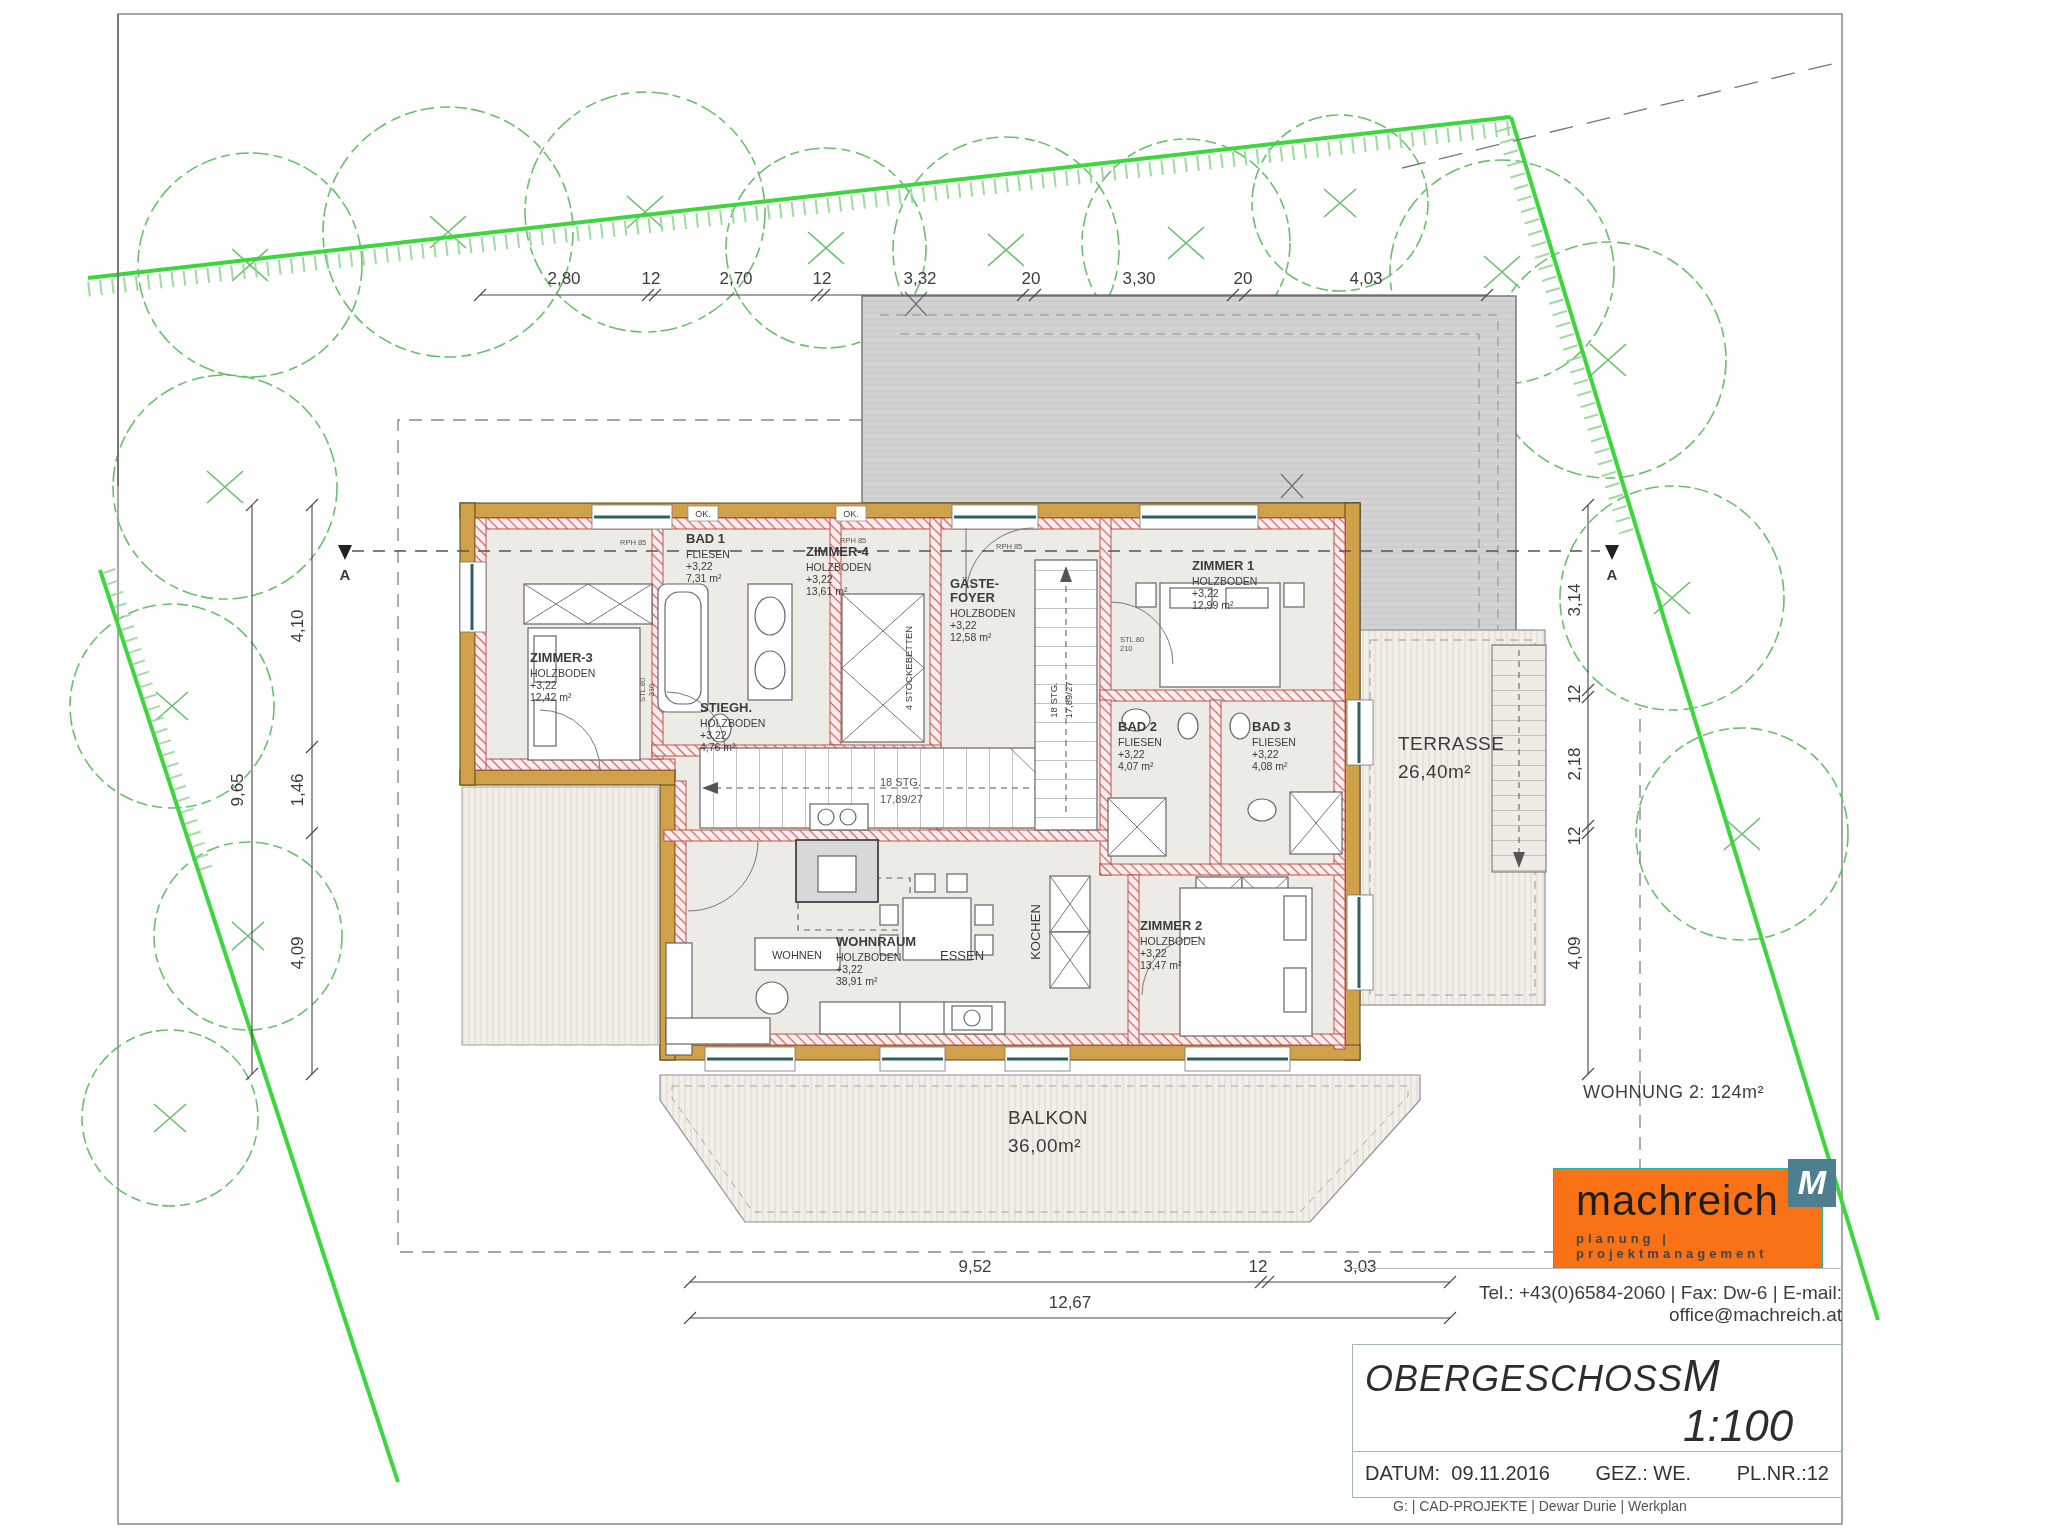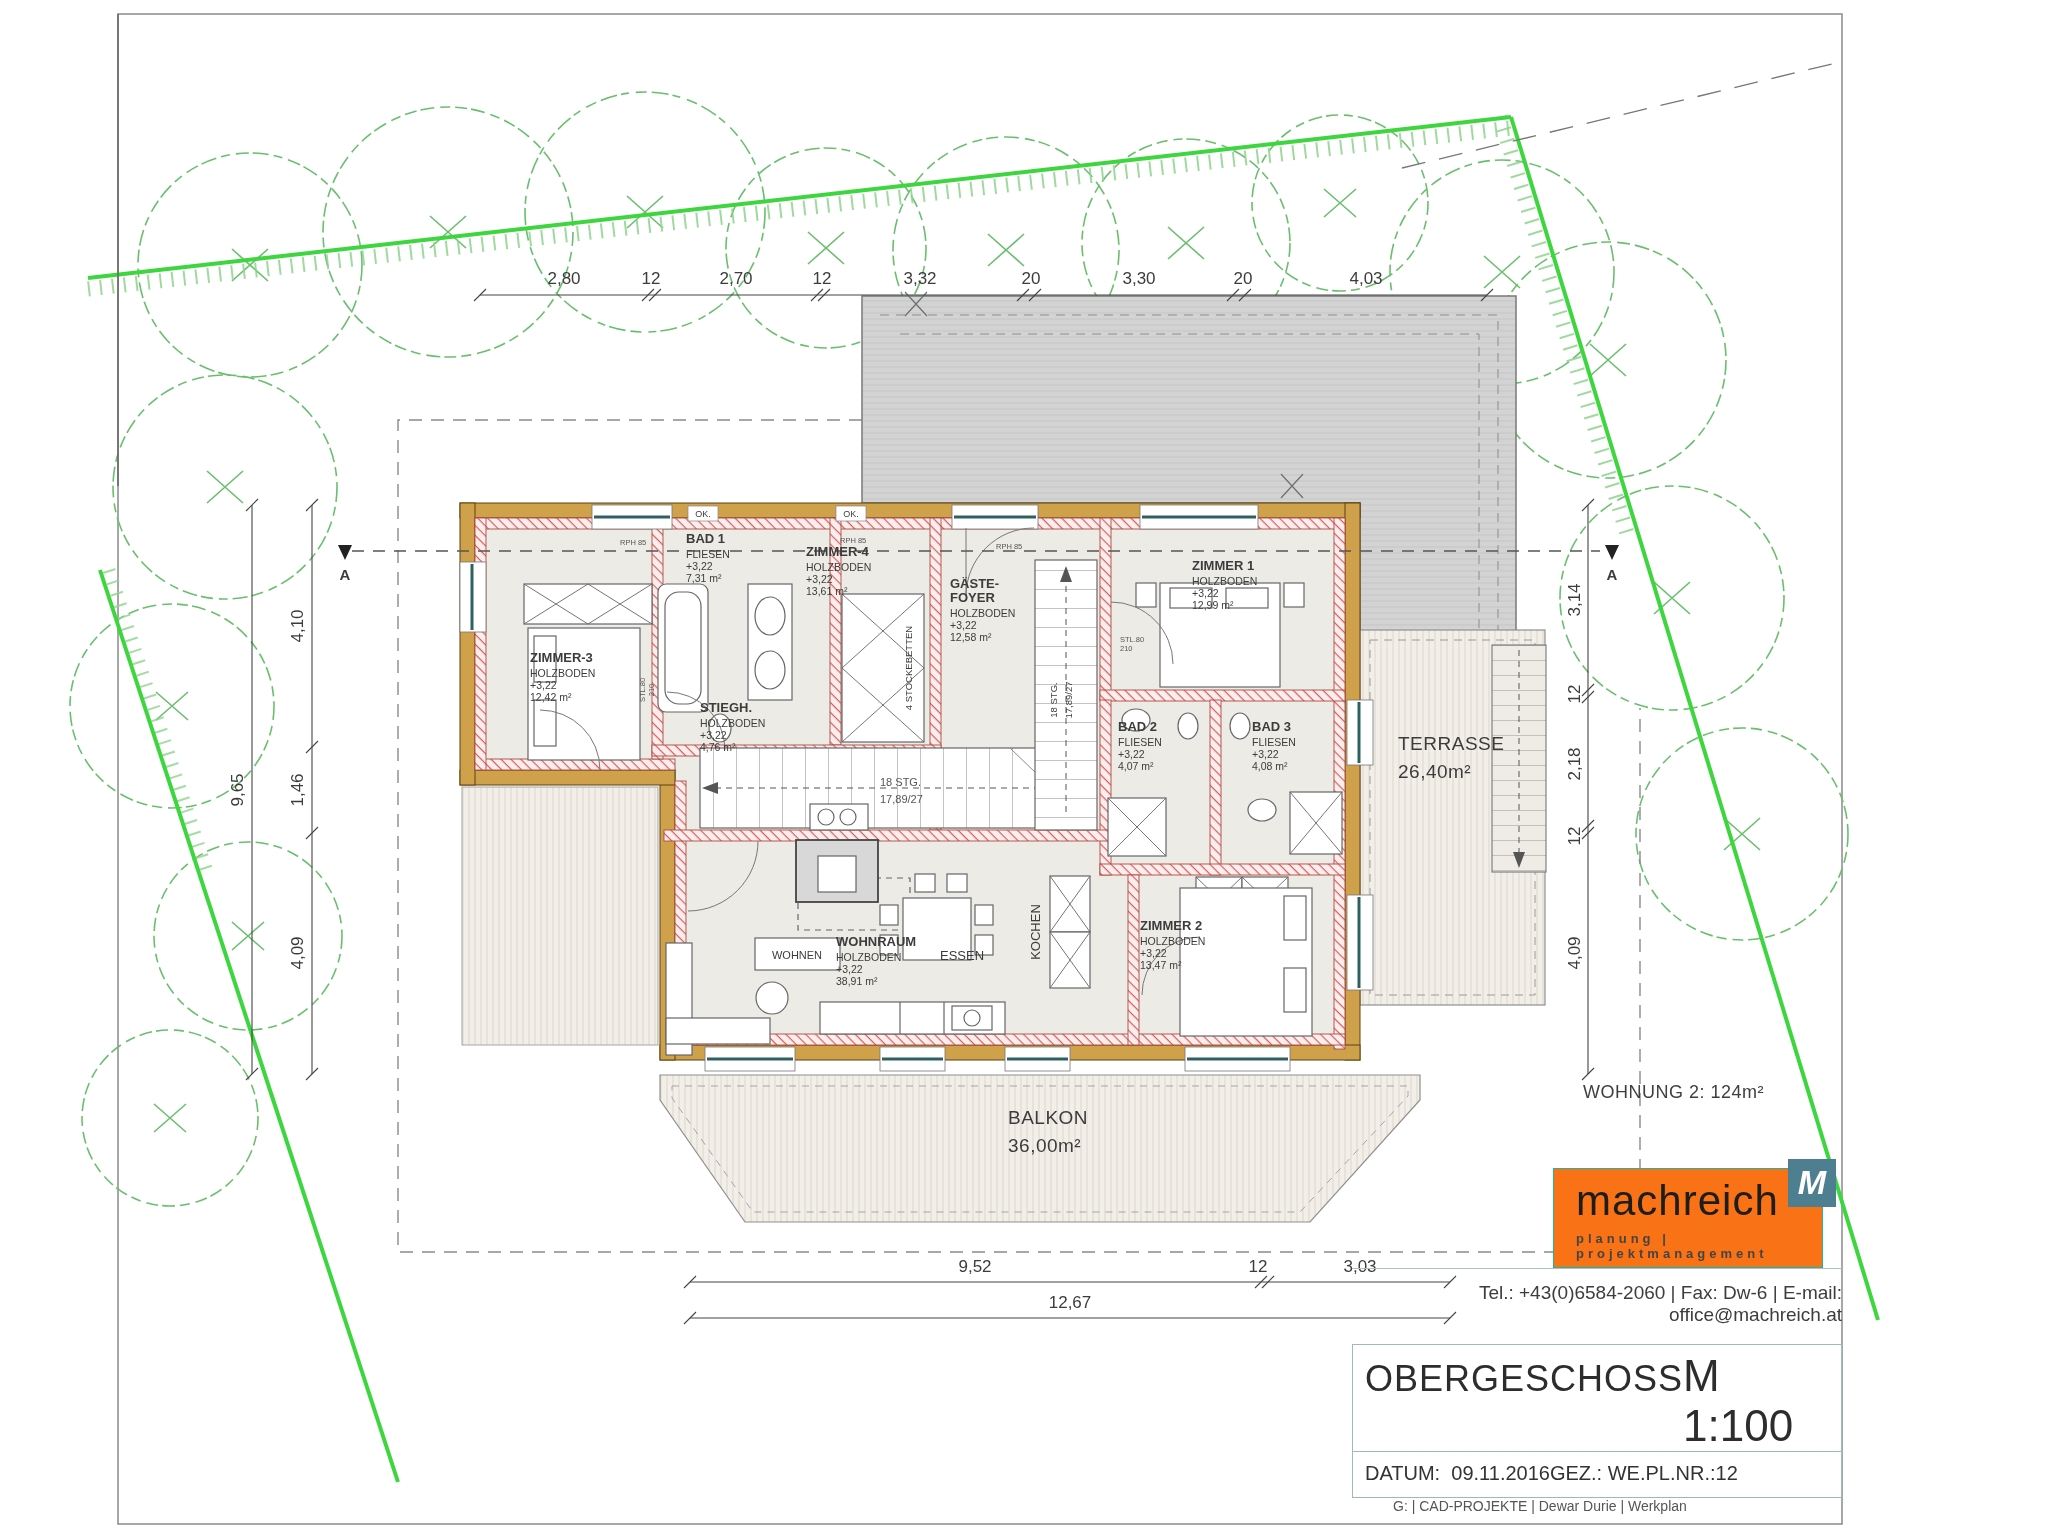--- a/index.html
+++ b/index.html
@@ -21,26 +21,26 @@
         background:#f97316;}
   .logo .word{position:absolute;left:22px;top:8px;font-size:42px;letter-spacing:1px;color:#1d1d1d;}
   .logo .tag{position:absolute;left:22px;top:62px;font-size:13px;letter-spacing:4px;color:#444;font-weight:bold;}
   .logo .msq{position:absolute;right:-14px;top:-10px;width:48px;height:48px;background:#4d7f90;
         color:#fff;font-weight:bold;font-style:italic;font-size:34px;text-align:center;line-height:46px;}
   .addr{position:absolute;left:1352px;top:1276px;width:490px;text-align:right;}
   .addr .l1{font-size:20px;color:#3d3d3d;}
   .addr .l2{font-size:19px;color:#3d3d3d;margin-top:6px;}
   .addrline{position:absolute;left:1352px;top:1268px;width:490px;border-top:1px solid #aebfc4;}
   .tblock{position:absolute;left:1352px;top:1344px;width:488px;border:1px solid #9fb8bf;background:#fff;}
-  .tb-r1{display:flex;justify-content:space-between;align-items:baseline;padding:6px 12px 0 12px;}
+  .tb-r1{display:flex;justify-content:space-between;align-items:baseline;padding:6px 12px 0 12px;font-style:italic;}
   .tb-title{font-size:36px;letter-spacing:1px;color:#2d2d2d;}
   .tb-scale{font-size:44px;color:#2d2d2d;}
   .tb-proj{padding:2px 12px 8px 12px;font-size:20px;color:#333;}
   .tb-div{border-top:1px solid #9fb8bf;}
-  .tb-r3{display:flex;justify-content:flex-start;padding:10px 12px 12px 12px;font-size:20px;color:#333;}
+  .tb-r3{display:flex;justify-content:space-between;padding:10px 12px 12px 12px;font-size:20px;color:#333;}
   .tb-foot{position:absolute;left:1356px;top:1498px;font-size:14px;color:#555;margin-left:37px;}
 </style>
 </head>
 <body>
 
 <div class="sheet">
 <svg width="2048" height="1536" viewBox="0 0 2048 1536">
   <defs>
     <pattern id="pinkHatch" width="7" height="7" patternUnits="userSpaceOnUse" patternTransform="rotate(45)">
       <rect width="7" height="7" fill="#fceeee"></rect>

